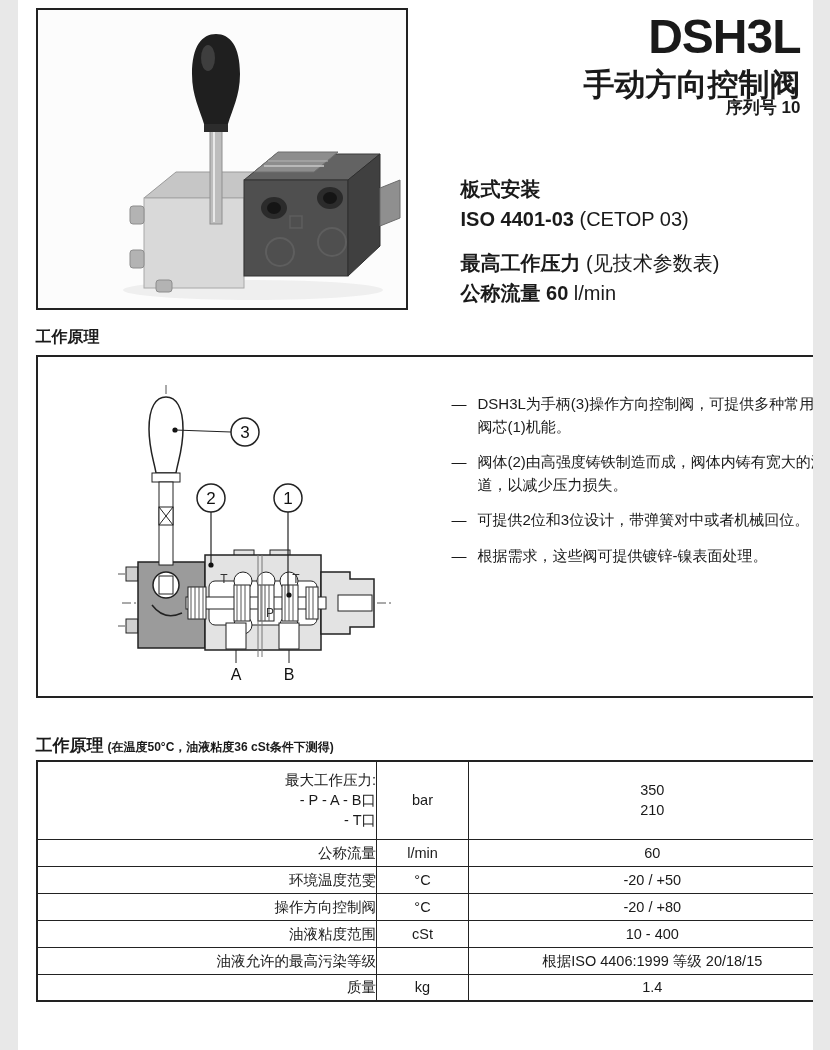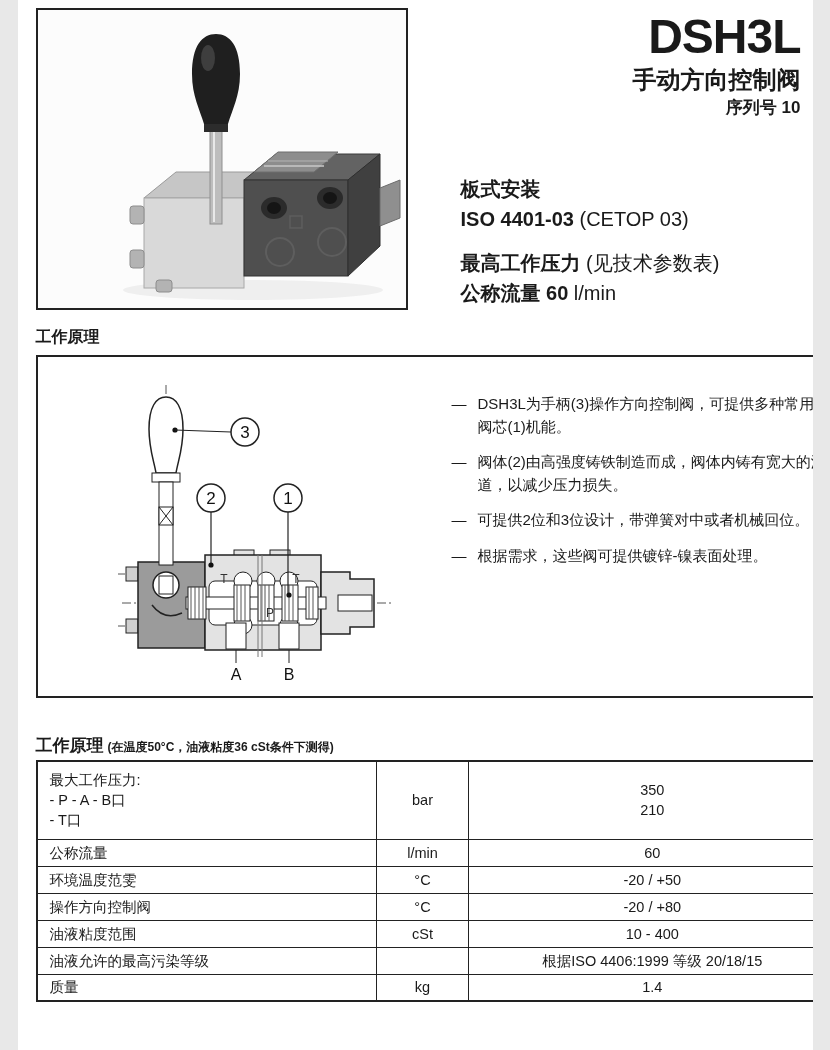--- a/index.html
+++ b/index.html
@@ -5,38 +5,38 @@
   html,body{margin:0;padding:0;background:#e8e8e8;}
   .page{
     position:relative;width:795px;height:1050px;background:#ffffff;
     font-family:"Liberation Sans","DejaVu Sans",sans-serif;color:#1a1a1a;
     overflow:hidden;margin:0 auto;
   }
   .abs{position:absolute;}
   
   .photo-box{left:18px;top:8px;width:372px;height:302px;border:2px solid #222;box-sizing:border-box;background:#fdfdfd;}
   .title{right:12px;top:12px;font-size:48px;font-weight:bold;letter-spacing:-1px;line-height:1.05;text-align:right;}
-  .subtitle{right:12px;top:64px;font-size:24px;font-weight:bold;text-align:right;}
+  .subtitle{right:12px;top:64px;font-size:31px;font-weight:bold;text-align:right;}
   .series{right:12px;top:96px;font-size:17px;font-weight:bold;text-align:right;}
   .intro{left:435px;top:174px;font-size:20px;line-height:30px;}
   .intro .gap{height:14px;}
   .b{font-weight:bold;margin-left:8px;}
   
   .wp-heading{left:18px;top:327px;font-size:16px;font-weight:bold;}
   .diagram-box{left:18px;top:355px;width:800px;height:343px;border:2px solid #222;box-sizing:border-box;}
   .diagram-svg{position:absolute;left:0;top:0;}
   .bullets{position:absolute;left:414px;top:36px;width:376px;}
   .bullet{display:flex;margin-bottom:13px;font-size:15px;line-height:1.5;}
   .bullet .dash{flex:none;width:26px;}
   
   .tp-heading{left:18px;top:734px;font-size:17px;font-weight:bold;}
   .tp-heading .note{font-size:12px;font-weight:600;margin-left:4px;}
   .tech-table{position:absolute;left:18px;top:760px;width:800px;border-collapse:collapse;table-layout:fixed;border:2px solid #222;}
   .tech-table td{border:1px solid #222;font-size:14.5px;vertical-align:middle;padding:0;}
-  .tech-table td.c-label{padding-left:12px;text-align:left;}
+  .tech-table td.c-label{padding-left:12px;text-align:right;}
   .tech-table td.c-unit,.tech-table td.c-value{text-align:center;}
   .tech-table tr{height:27px;}
   .tech-table tr.tall{height:78px;}
   .lbl-line,.val-line{line-height:20px;}
   svg text{font-family:"Liberation Sans","DejaVu Sans",sans-serif;}
 </style>
 </head>
 <body>
 
 <div class="page">

